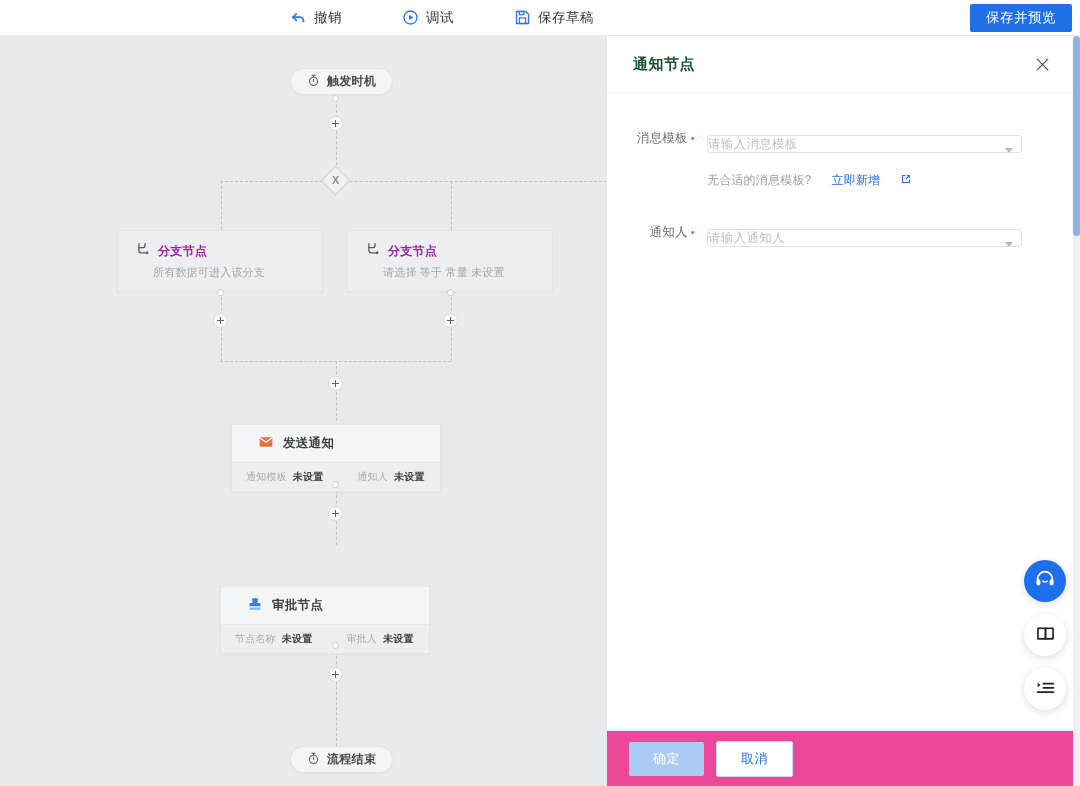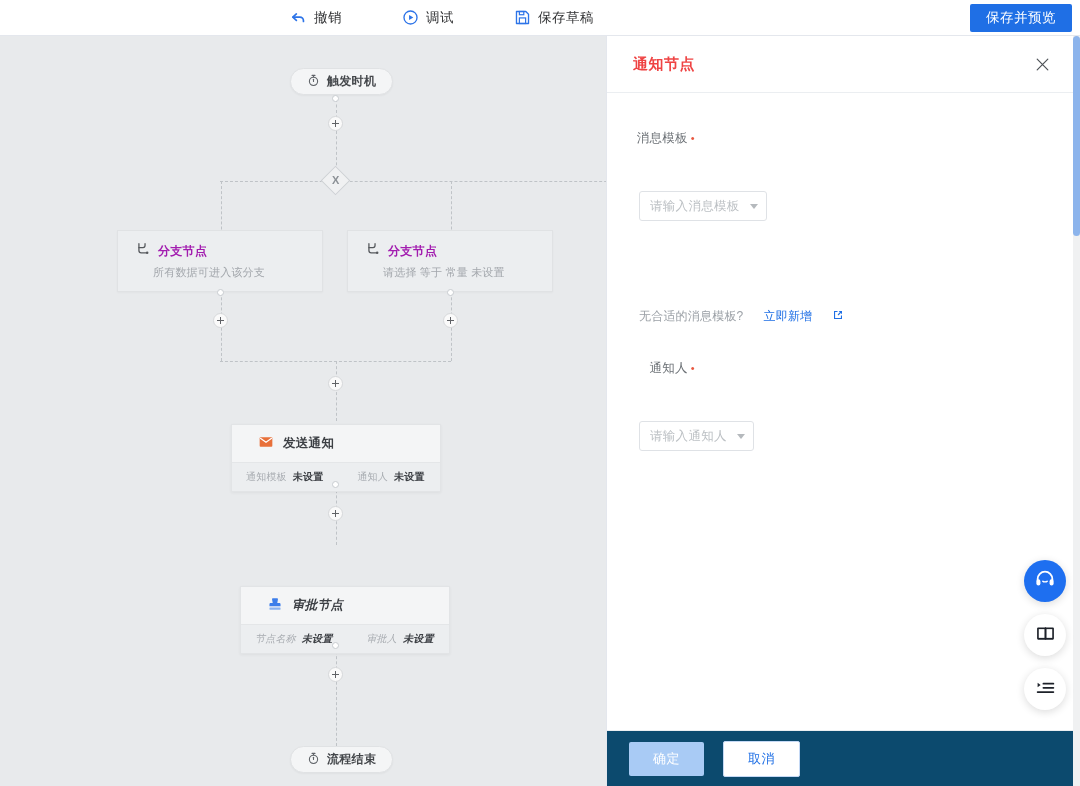--- a/index.html
+++ b/index.html
@@ -99,52 +99,52 @@
 
   
   .panel {
     position: absolute; left: 606px; top: 36px; width: 468px; height: 750px;
     background: #fff; border-left: 1px solid #e4e7ed;
   }
   .panel-header {
     height: 57px; border-bottom: 1px solid #ebeef1;
     display: flex; align-items: center; padding: 0 26px; position: relative;
   }
-  .panel-title { font-size: 15px; font-weight: bold; color: #ef4444; letter-spacing: .5px; }
+  .panel-title { font-size: 15px; font-weight: bold; color: #14532d; letter-spacing: .5px; }
   .panel-close {
     position: absolute; right: 22px; top: 18px; width: 20px; height: 20px;
     cursor: pointer; display: flex; align-items: center; justify-content: center;
   }
   .panel-body { padding: 30px 52px 0 20px; }
-  .form-row { display: flex; align-items: flex-start; margin-bottom: 10px; flex-direction: column; }
+  .form-row { display: flex; align-items: flex-end; margin-bottom: 10px; }
   .form-label {
     width: 68px; text-align: right; font-size: 12.5px; color: #6b7075;
     line-height: 30px; letter-spacing: .3px; flex: 0 0 68px;
   }
   .req { color: #e8563f; font-size: 11px; margin-left: 3px; }
   .form-ctrl { flex: 1; margin-left: 12px; position: relative; }
   .select-box {
-    width: 100%; height: 30px; border: 1px solid #dfe2e6; border-radius: 3px;
-    background: #fff; display: flex; align-items: center; padding: 0 26px 0 10px;
+    width: 100%; height: 18px; border: 1px solid #dfe2e6; border-radius: 3px;
+    background: #fff; display: flex; align-items: center; padding: 0 26px 0 0;
     cursor: pointer;
   }
   .select-ph { font-size: 12.5px; color: #bcc0c4; letter-spacing: .3px; }
   .caret {
     position: absolute; right: 9px; top: 13px;
     width: 0; height: 0; border-left: 4.5px solid transparent;
     border-right: 4.5px solid transparent; border-top: 5px solid #b5b9bd;
   }
   .hint-row { margin: 8px 0 18px 0; display: flex; align-items: center; gap: 20px; }
   .hint-txt { font-size: 12px; color: #9ba0a6; letter-spacing: .2px; }
   .hint-link { font-size: 12px; color: #1f6fe5; cursor: pointer; letter-spacing: .2px; }
 
   .panel-footer {
     position: absolute; left: 0; bottom: 0; width: 468px; height: 56px;
-    background: #0c4a6e; border-top: 1px solid #ebeef1;
-    display: flex; align-items: center; gap: 19px; padding-left: 22px;
+    background: #ec4899; border-top: 1px solid #ebeef1;
+    display: flex; align-items: center; gap: 12px; padding-left: 22px;
   }
   .btn-primary {
     background: #a9cbf5; color: #fff; border: none; border-radius: 2px;
     font-size: 13px; padding: 8px 24px; cursor: default; letter-spacing: .5px;
     font-family: inherit;
   }
   .btn-default {
     background: #fff; color: #1f6fe5; border: 1px solid #c5d9f5; border-radius: 2px;
     font-size: 13px; padding: 8px 24px; cursor: pointer; letter-spacing: .5px;
     font-family: inherit;
@@ -293,21 +293,21 @@
           <span class="fld-gap"></span>
           <span class="fld-label">通知人</span>
           <span class="fld-value">未设置</span>
         </div>
       </div>
 
       <div class="dot" style="left:332px; top:445px;"></div>
       <div class="vline" style="left:335.5px; top:449px; height:60px;"></div>
       <div class="plus" style="left:328px; top:470px;"></div>
 
-      <div class="card" style="left:240px; top:550px;font-style:italic;">
+      <div class="card" style="left:220px; top:550px;">
         <div class="card-head">
           <span>
             <svg width="16" height="16" viewBox="0 0 24 24" fill="none">
               <path d="M9 3.4h6c.9 0 1.6.8 1.4 1.7l-1 5.3h3.1c1 0 1.8.8 1.8 1.8v3.3H3.7v-3.3c0-1 .8-1.8 1.8-1.8h3.1l-1-5.3c-.2-.9.5-1.7 1.4-1.7z" fill="#3d7eea"></path>
               <rect x="3.7" y="17.4" width="16.6" height="3.2" rx=".6" fill="#8ab2f0"></rect>
             </svg>
           </span>
           <span class="card-title">审批节点</span>
         </div>
         <div class="card-body">

